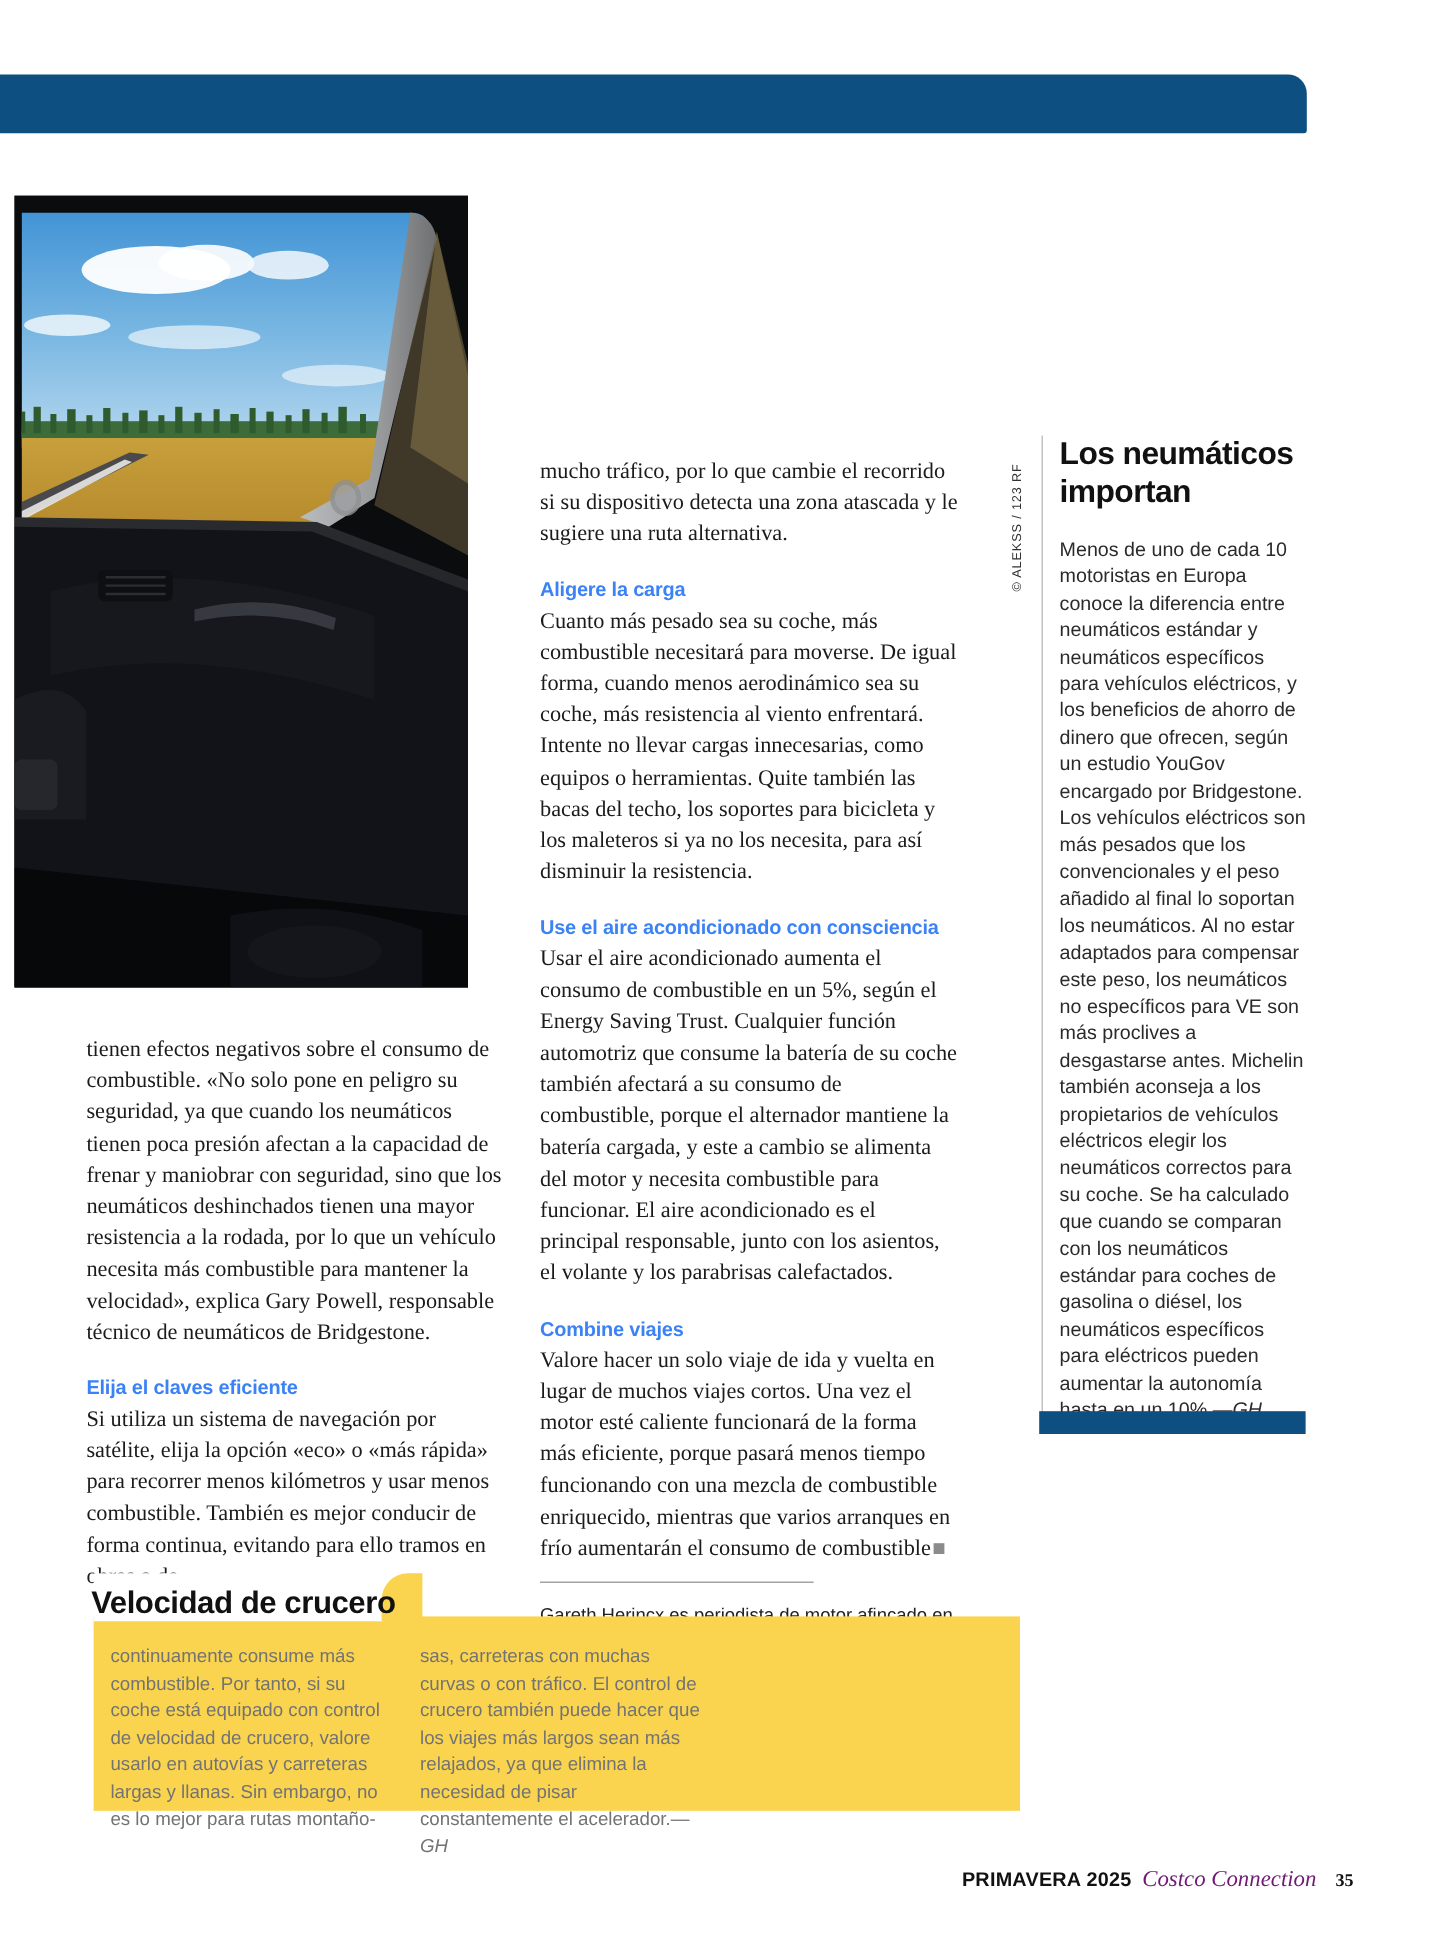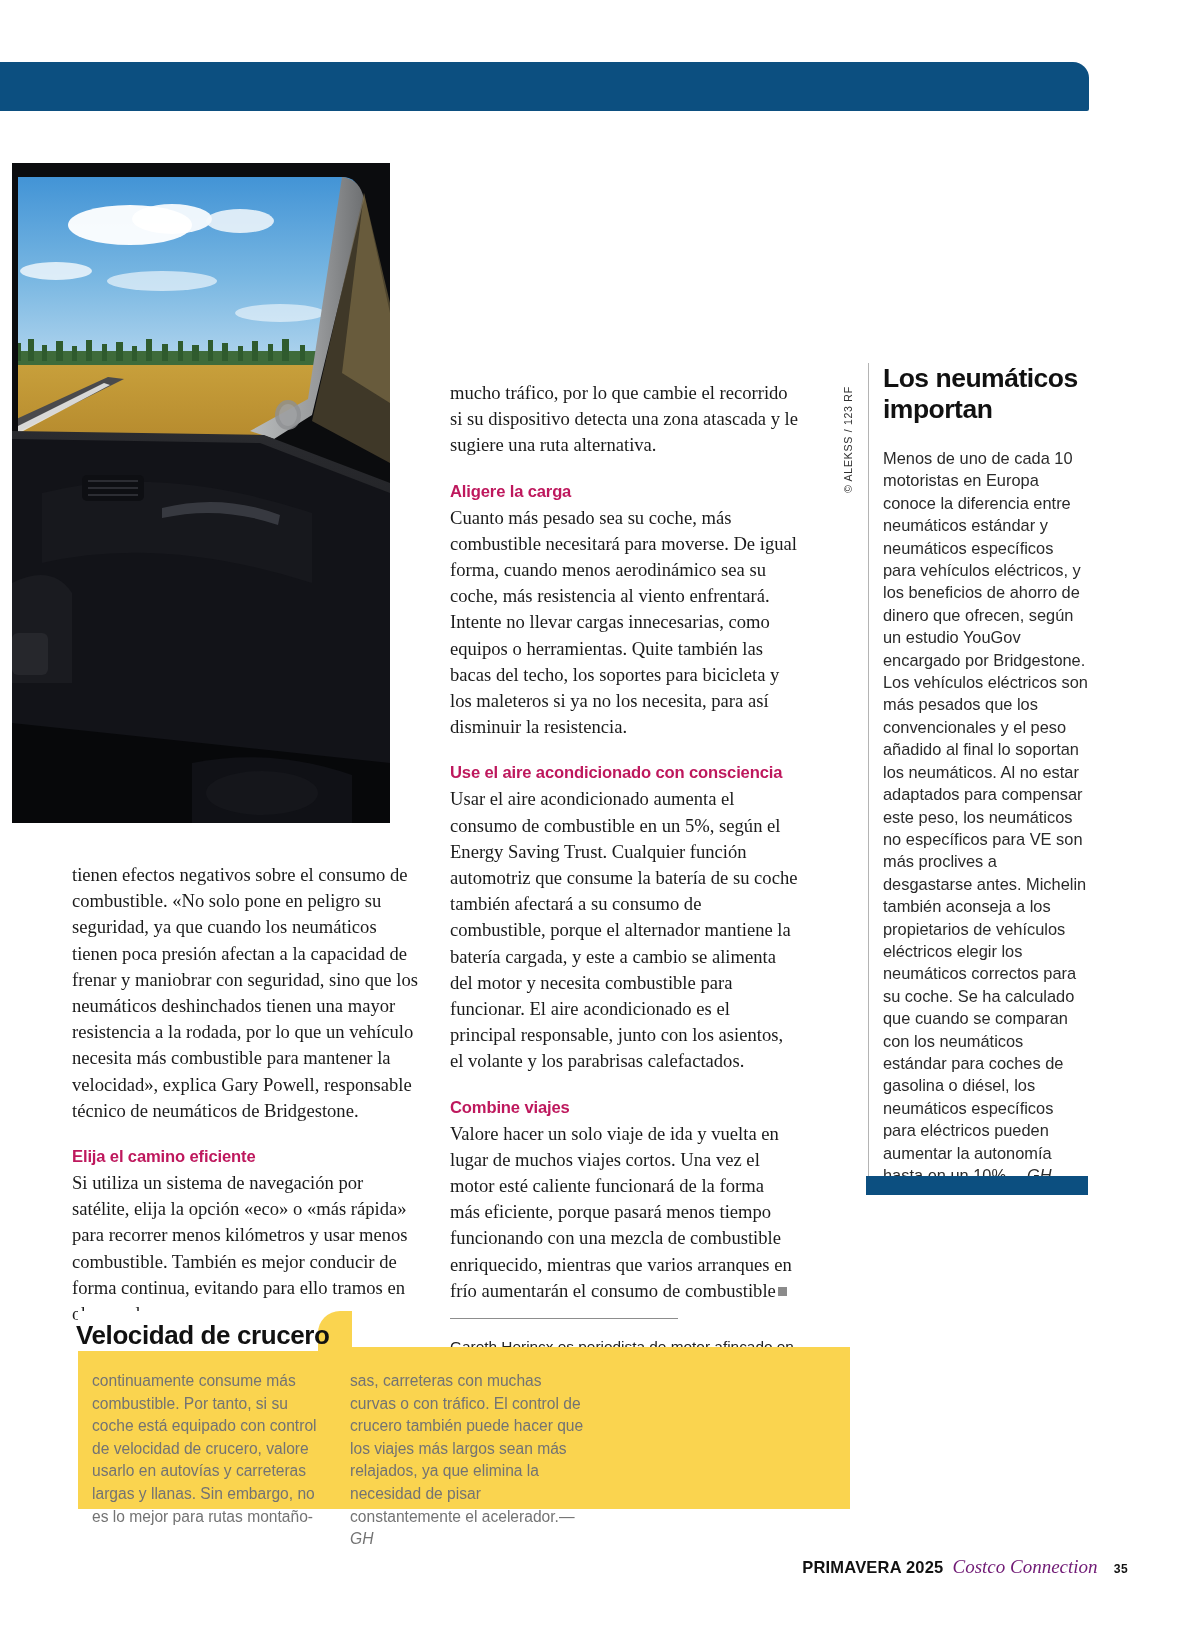--- a/index.html
+++ b/index.html
@@ -65,21 +65,21 @@
     color: #1b1b1b;
     text-align: left;
   }
   .serif-body p { margin: 0 0 22px 0; }
   .serif-body p:last-child { margin-bottom: 0; }
 
   .subhead {
     font-family: "Liberation Sans", sans-serif;
     font-size: 16.6px;
     font-weight: bold;
-    color: #be185d;
+    color: #3b82f6;
     line-height: 22px;
     margin: 0 0 2px 0;
     letter-spacing: -0.15px;
   }
 
   .endmark {
     display: inline-block;
     width: 9px;
     height: 9px;
     background: #8b8b8b;
@@ -232,22 +232,22 @@
     letter-spacing: 0.2px;
   }
   .footer .mag {
     font-family: "Liberation Serif", serif;
     font-size: 19px;
     font-style: italic;
     color: #701a75;
     margin-left: 9px;
   }
   .footer .pg {
-    font-family: Liberation Mono, monospace;
-    font-size: 12px;
+    font-family: Liberation Serif, serif;
+    font-size: 15px;
     font-weight: bold;
     color: #111111;
     margin-left: 16px;
     margin-top: 42px;
   }
 </style>
 </head>
 <body>
 
 <div class="top-bar"></div>
@@ -340,21 +340,21 @@
     <ellipse cx="250" cy="630" rx="56" ry="22" fill="#15161b"></ellipse>
   </svg>
 </div>
 
 <div class="credit">
   <span>© ALEKSS / 123 RF</span>
 </div>
 
 <div class="col-left serif-body">
   <p>tienen efectos negativos sobre el consumo de combustible. «No solo pone en peligro su seguridad, ya que cuando los neumáticos tienen poca presión afectan a la capacidad de frenar y maniobrar con seguridad, sino que los neumáticos deshinchados tienen una mayor resistencia a la rodada, por lo que un vehículo necesita más combustible para mantener la velocidad», explica Gary Powell, responsable técnico de neumáticos de Bridgestone.</p>
-  <h3 class="subhead">Elija el camino eficiente</h3>
+  <h3 class="subhead">Elija el claves eficiente</h3>
   <p>Si utiliza un sistema de navegación por satélite, elija la opción «eco» o «más rápida» para recorrer menos kilómetros y usar menos combustible. También es mejor conducir de forma continua, evitando para ello tramos en obras o de</p>
 </div>
 
 <div class="col-mid">
   <div class="serif-body">
     <p>mucho tráfico, por lo que cambie el recorrido si su dispositivo detecta una zona atascada y le sugiere una ruta alternativa.</p>
     <h3 class="subhead">Aligere la carga</h3>
     <p>Cuanto más pesado sea su coche, más combustible necesitará para moverse. De igual forma, cuando menos aerodinámico sea su coche, más resistencia al viento enfrentará. Intente no llevar cargas innecesarias, como equipos o herramientas. Quite también las bacas del techo, los soportes para bicicleta y los maleteros si ya no los necesita, para así disminuir la resistencia.</p>
     <h3 class="subhead">Use el aire acondicionado con consciencia</h3>
     <p>Usar el aire acondicionado aumenta el consumo de combustible en un 5%, según el Energy Saving Trust. Cualquier función automotriz que consume la batería de su coche también afectará a su consumo de combustible, porque el alternador mantiene la batería cargada, y este a cambio se alimenta del motor y necesita combustible para funcionar. El aire acondicionado es el principal responsable, junto con los asientos, el volante y los parabrisas calefactados.</p>

